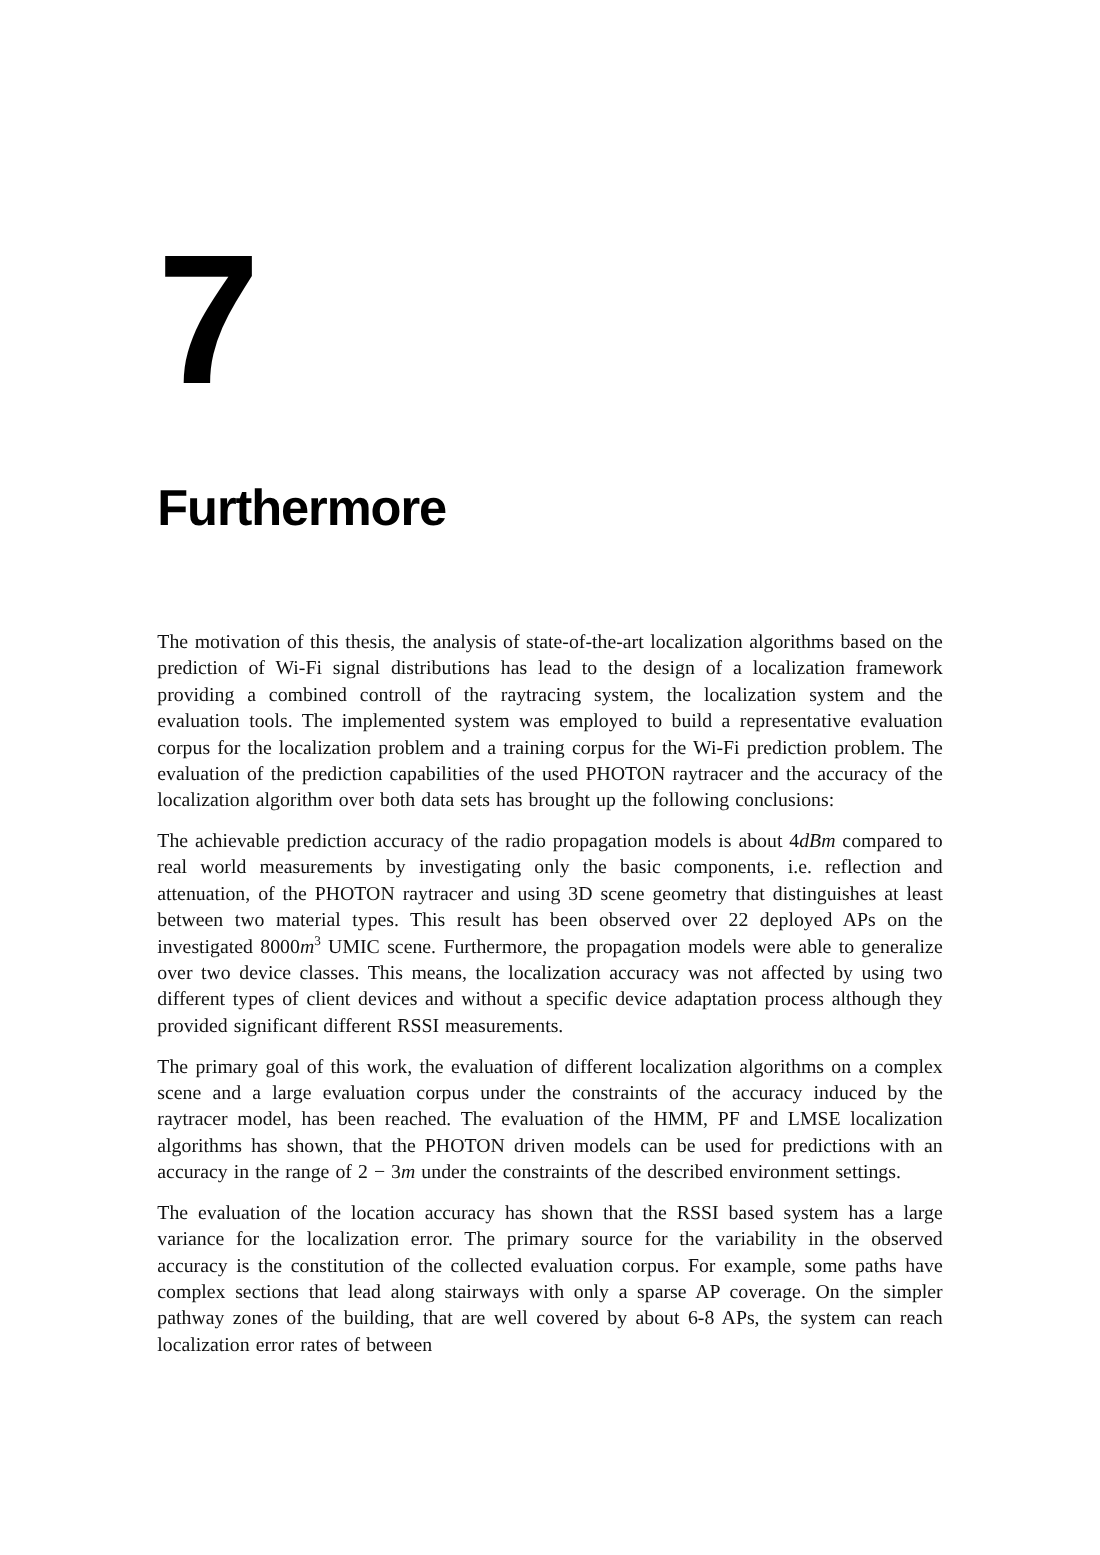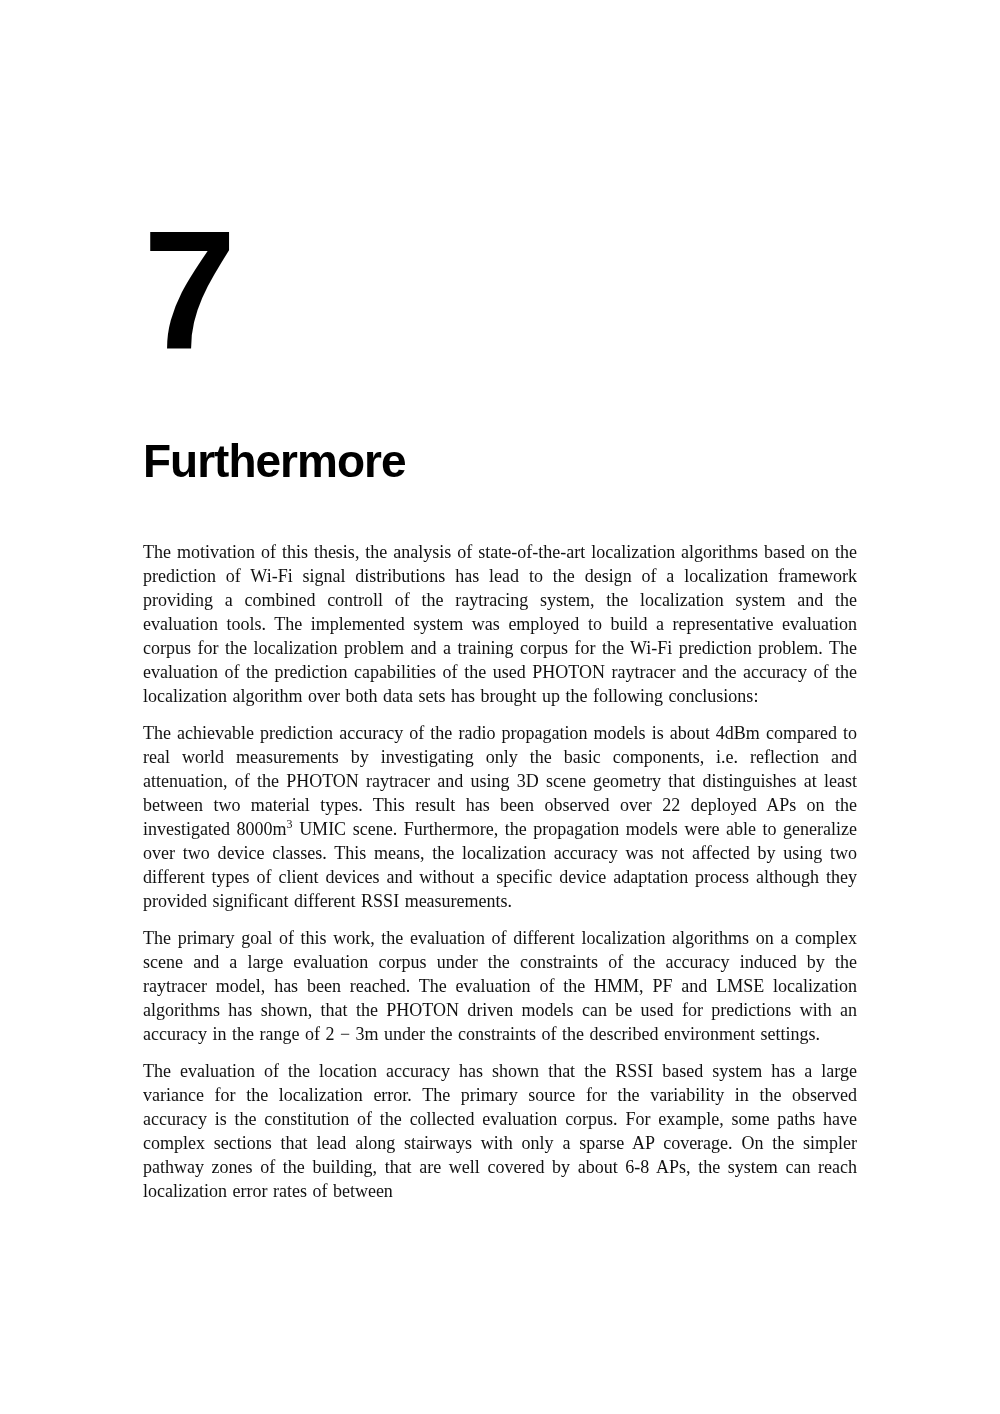--- a/index.html
+++ b/index.html
@@ -32,31 +32,32 @@
   .chapter-title {
     margin: 64px 0 0 0;
     font-family: "Liberation Sans", sans-serif;
     font-weight: 700;
     font-size: 46px;
     line-height: 1;
     letter-spacing: -1px;
     color: #000000;
   }
   .body-text {
-    margin-top: 56px;
+    margin-top: 87px;
     font-size: 18px;
     line-height: 24px;
     text-align: justify;
     word-spacing: 1px;
   }
   .para {
     margin: 0 0 13px 0;
     padding: 0;
   }
   .math-italic {
+    font-style: italic;
   }
   sup.math-sup {
     font-size: 12px;
     line-height: 0;
     vertical-align: super;
   }
 </style>
 </head>
 <body>
 

